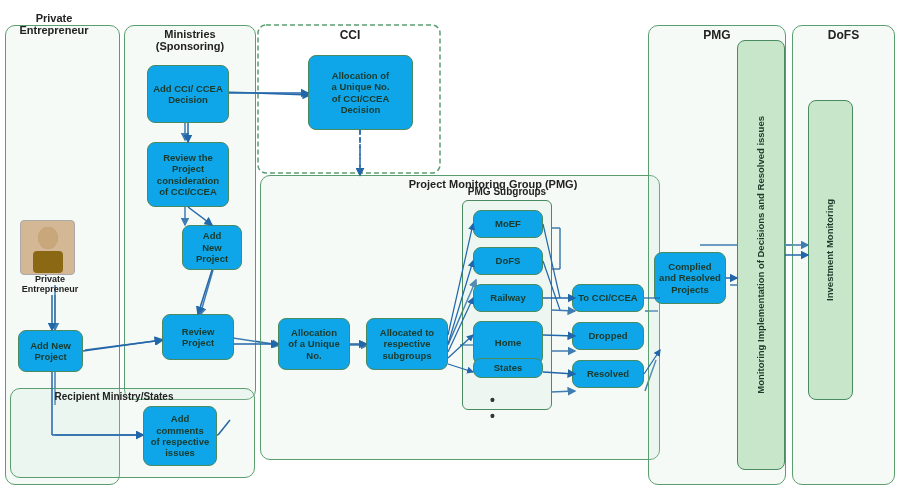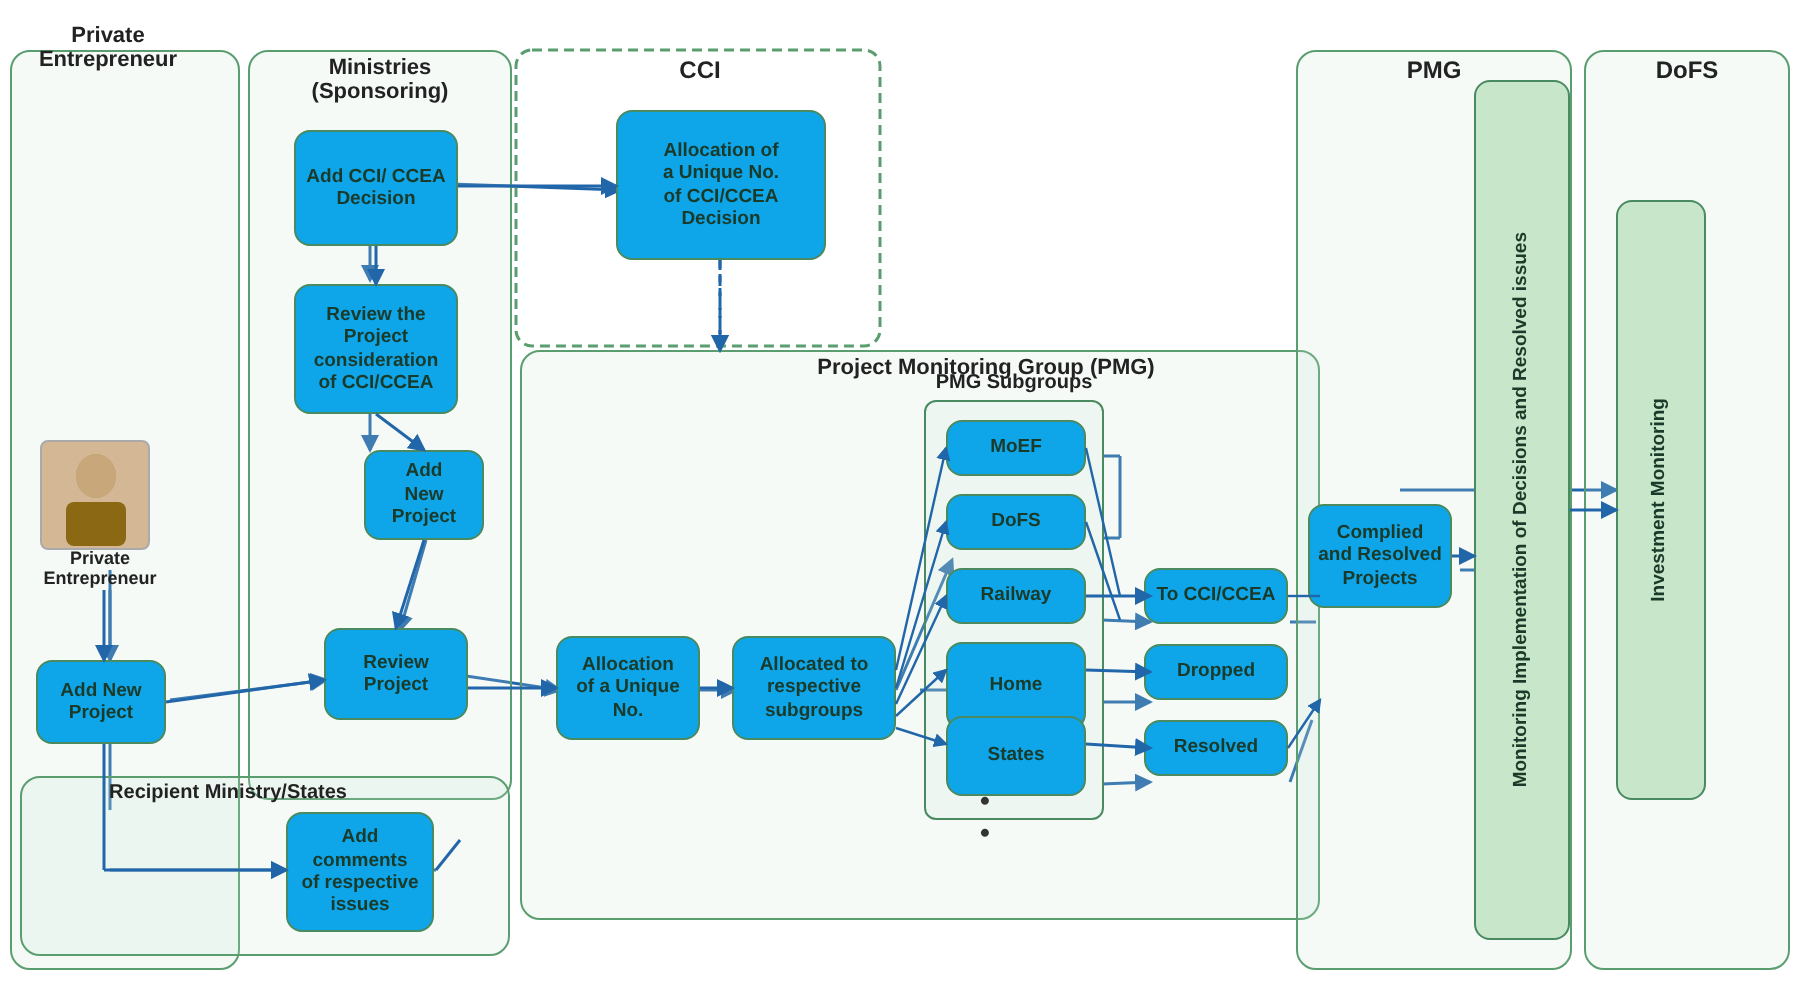--- a/index.html
+++ b/index.html
@@ -210,21 +210,21 @@
   <div style="position:absolute;left:462px;top:200px;width:90px;height:210px;border:1.5px solid #4a8a60;border-radius:6px;background:rgba(200,230,210,0.15);"></div>
 
   <div class="box" style="left:473px;top:210px;width:70px;height:28px;">MoEF</div>
 
   <div class="box" style="left:473px;top:247px;width:70px;height:28px;">DoFS</div>
 
   <div class="box" style="left:473px;top:284px;width:70px;height:28px;">Railway</div>
 
   <div class="box" style="left:473px;top:321px;width:70px;height:44px;">Home</div>
 
-  <div class="box" style="left:473px;top:358px;width:70px;height:40px;">States</div>
+  <div class="box" style="left:473px;top:358px;width:70px;height:20px;">States</div>
 
   <div style="position:absolute;left:490px;top:392px;font-size:14px;color:#333;font-weight:bold;">•<br>•</div>
 
   <div class="box" style="left:572px;top:284px;width:72px;height:28px;">To CCI/CCEA</div>
 
   <div class="box" style="left:572px;top:322px;width:72px;height:28px;">Dropped</div>
 
   <div class="box" style="left:572px;top:360px;width:72px;height:28px;">Resolved</div>
 
   <div class="box" style="left:654px;top:252px;width:72px;height:52px;">Complied<br>and Resolved<br>Projects</div>

